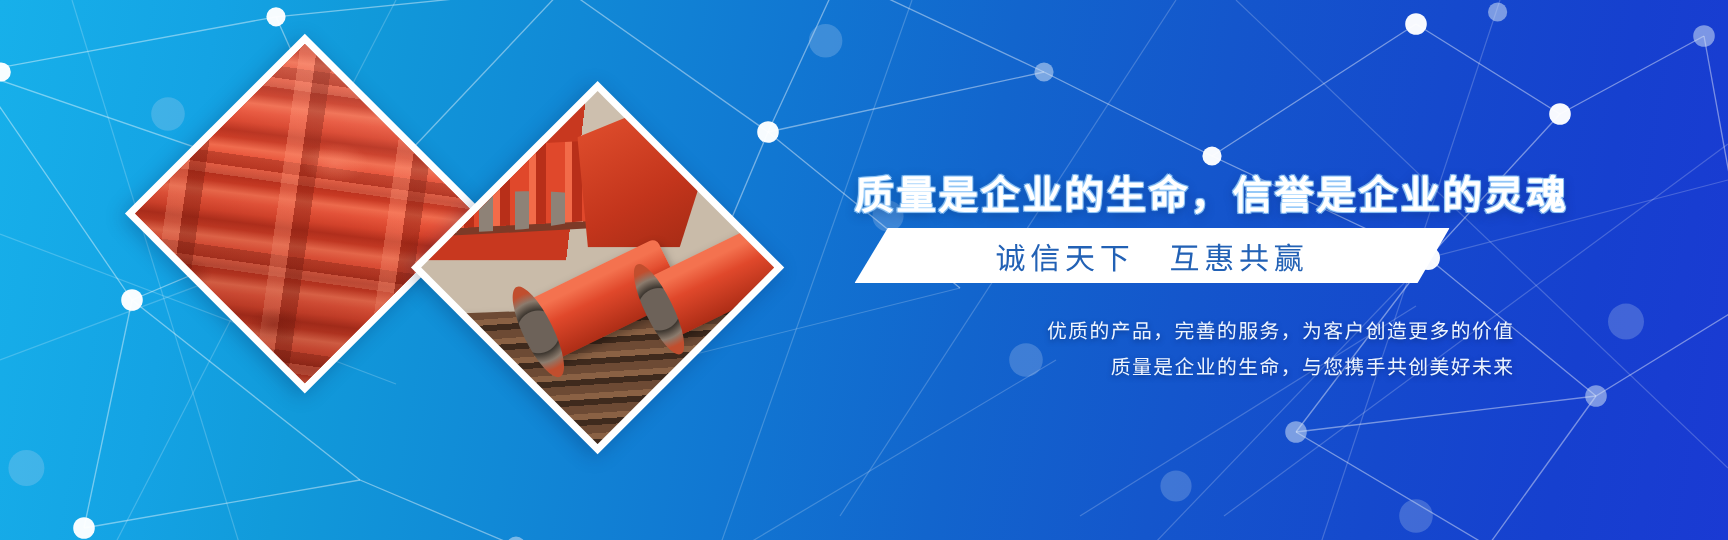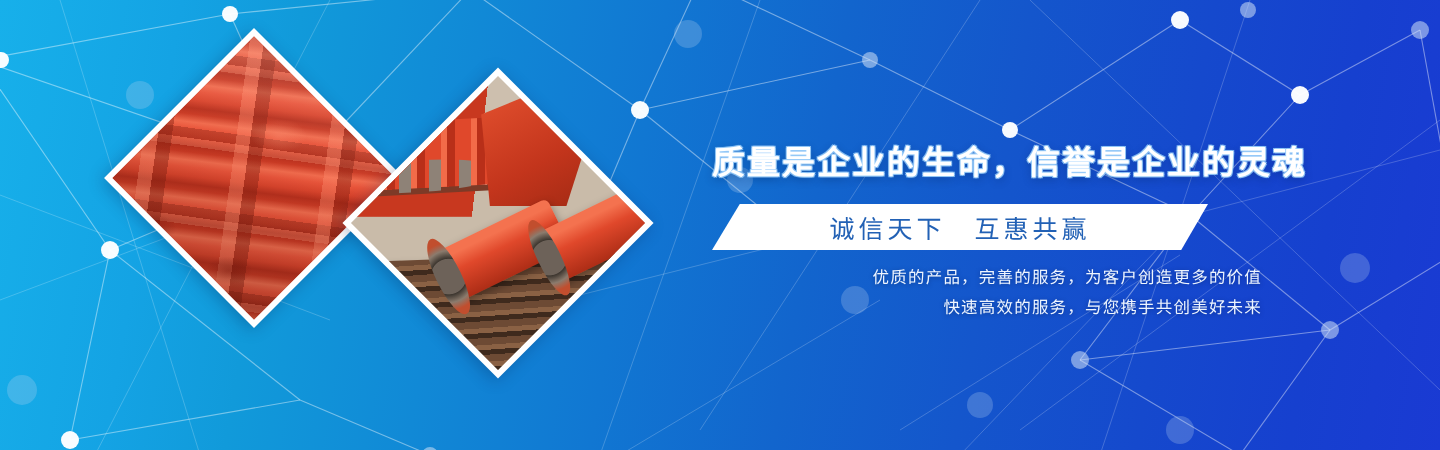--- a/index.html
+++ b/index.html
@@ -251,21 +251,21 @@
        1px 1px 0 rgba(140, 195, 245, .85),
       -1px 1px 0 rgba(140, 195, 245, .85),
        1px -1px 0 rgba(140, 195, 245, .85),
       -1px -1px 0 rgba(140, 195, 245, .85),
        0 3px 9px rgba(3, 35, 95, .45);
   }
 
   .ribbon {
     position: absolute;
     left: 712px;
-    top: 204px;
+    top: 190px;
     width: 496px;
     height: 46px;
     background: #ffffff;
     clip-path: polygon(5.6% 0%, 100% 0%, 94.6% 100%, 0% 100%);
     box-shadow: 0 2px 8px rgba(3, 30, 90, .22);
     display: flex;
     align-items: center;
     justify-content: center;
   }
   .ribbon-text {
@@ -399,16 +399,16 @@
   </div>
 
   <div class="headline">质量是企业的生命，信誉是企业的灵魂</div>
 
   <div class="ribbon">
     <span class="ribbon-text">诚信天下　互惠共赢</span>
   </div>
 
   <div class="desc">
     <div>优质的产品，完善的服务，为客户创造更多的价值</div>
-    <div>快速高效的服务，与您携手共创美好未来</div>
+    <div>质量是企业的生命，与您携手共创美好未来</div>
   </div>
 
 </div>
 
 </body></html>

